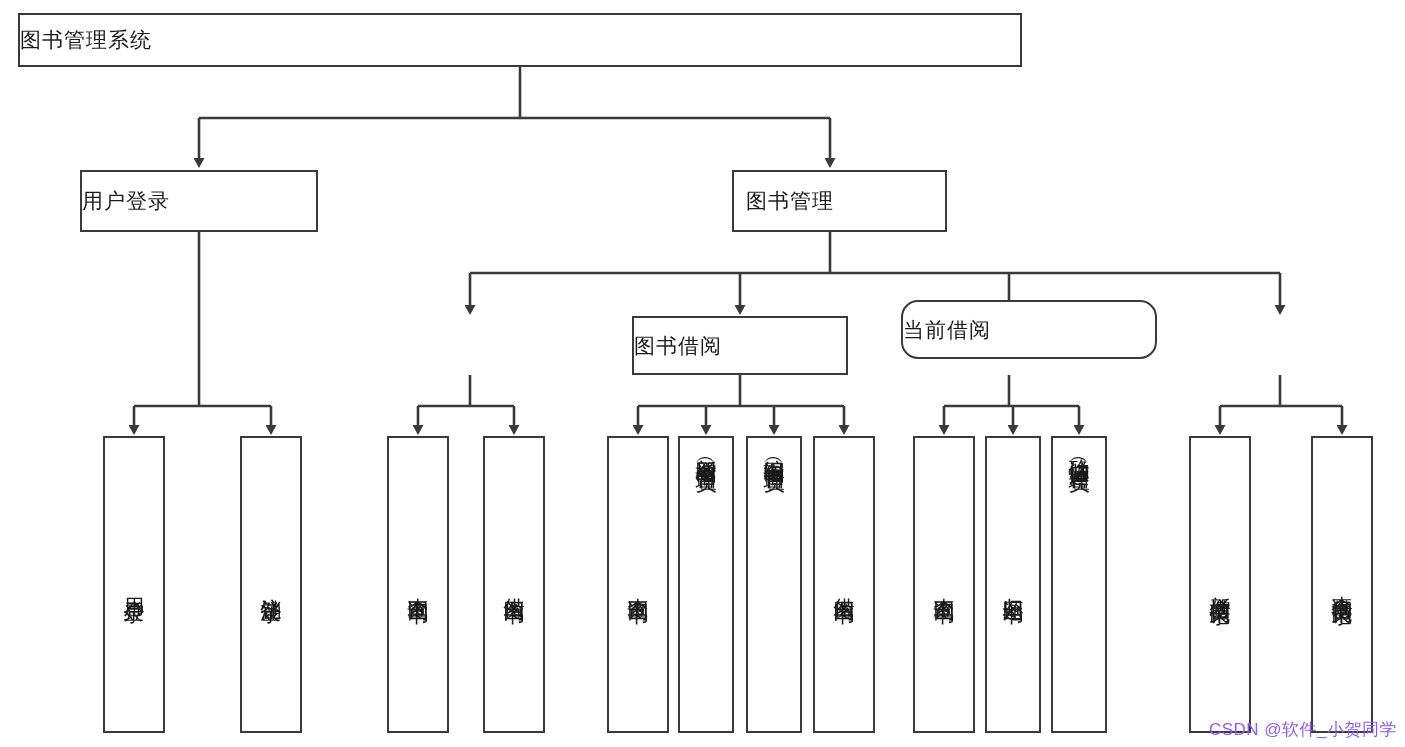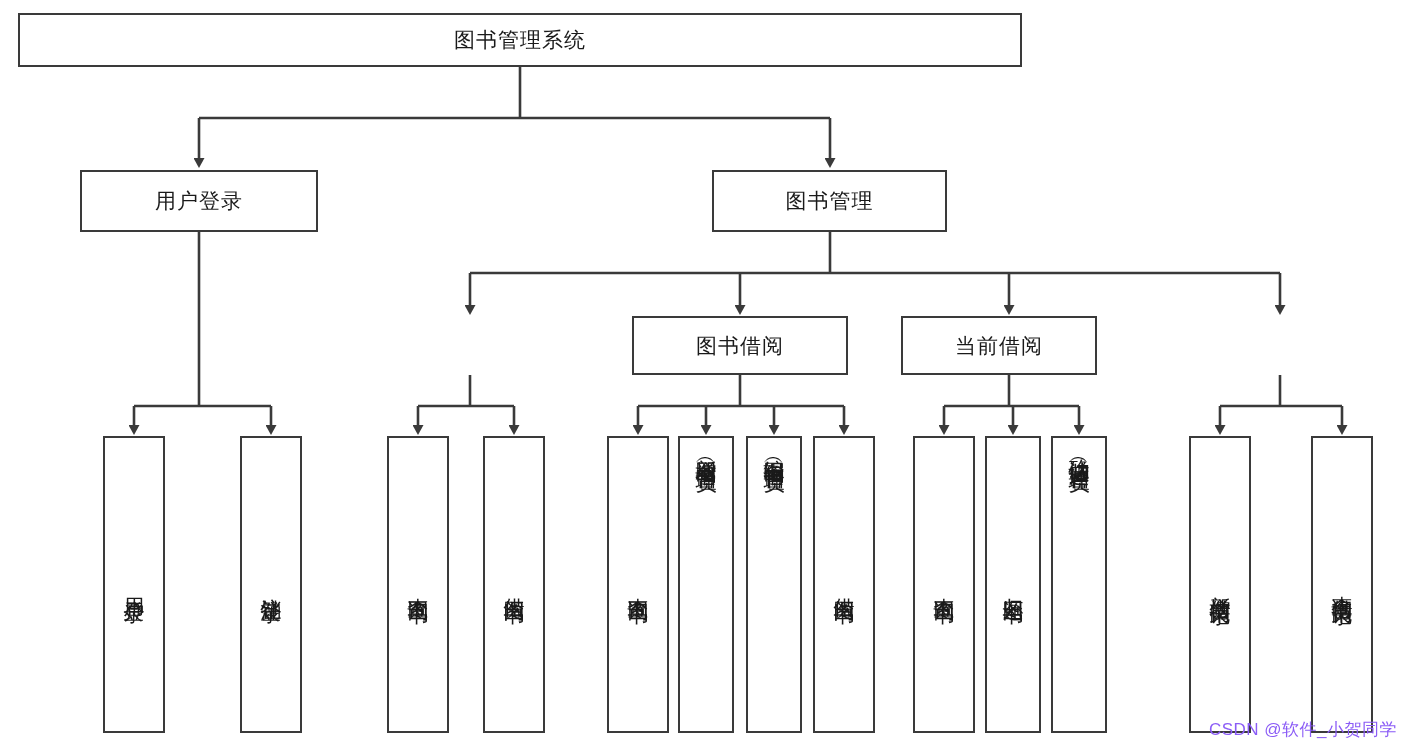--- a/index.html
+++ b/index.html
@@ -25,21 +25,21 @@
     height: 747px;
     pointer-events: none;
   }
   .node {
     position: absolute;
     box-sizing: border-box;
     background: #ffffff;
     border: 2px solid #3a3a3a;
     display: flex;
     align-items: center;
-    justify-content: center;
+    justify-content: flex-start;
     color: #1a1a1a;
   }
   .node.h {
     font-size: 21px;
     letter-spacing: 1px;
   }
   .node.v {
     writing-mode: vertical-rl;
     text-orientation: upright;
     font-size: 21px;
@@ -124,28 +124,28 @@
     </g>
   </svg>
 
   <div class="node h" style="left:18px;top:13px;width:1004px;height:54px;">
     <span>图书管理系统</span>
   </div>
 
   <div class="node h" style="left:80px;top:170px;width:238px;height:62px;">
     <span>用户登录</span>
   </div>
-  <div class="node h" style="left:712px;top:170px;width:235px;height:62px;">
+  <div class="node h" style="left:732px;top:170px;width:215px;height:62px;padding-left:12px;">
     <span>图书管理</span>
   </div>
 
   <div class="node h" style="left:632px;top:316px;width:216px;height:59px;">
     <span>图书借阅</span>
   </div>
-  <div class="node h" style="left:901px;top:316px;width:196px;height:59px;">
+  <div class="node h" style="left:901px;top:300px;width:256px;height:59px;border-radius:17px;">
     <span>当前借阅</span>
   </div>
 
   <div class="node v" style="left:103px;top:436px;width:62px;height:297px;">
     <span class="vtext">用户登录</span>
   </div>
   <div class="node v" style="left:240px;top:436px;width:62px;height:297px;">
     <span class="vtext">注销登录</span>
   </div>
   <div class="node v" style="left:387px;top:436px;width:62px;height:297px;">

